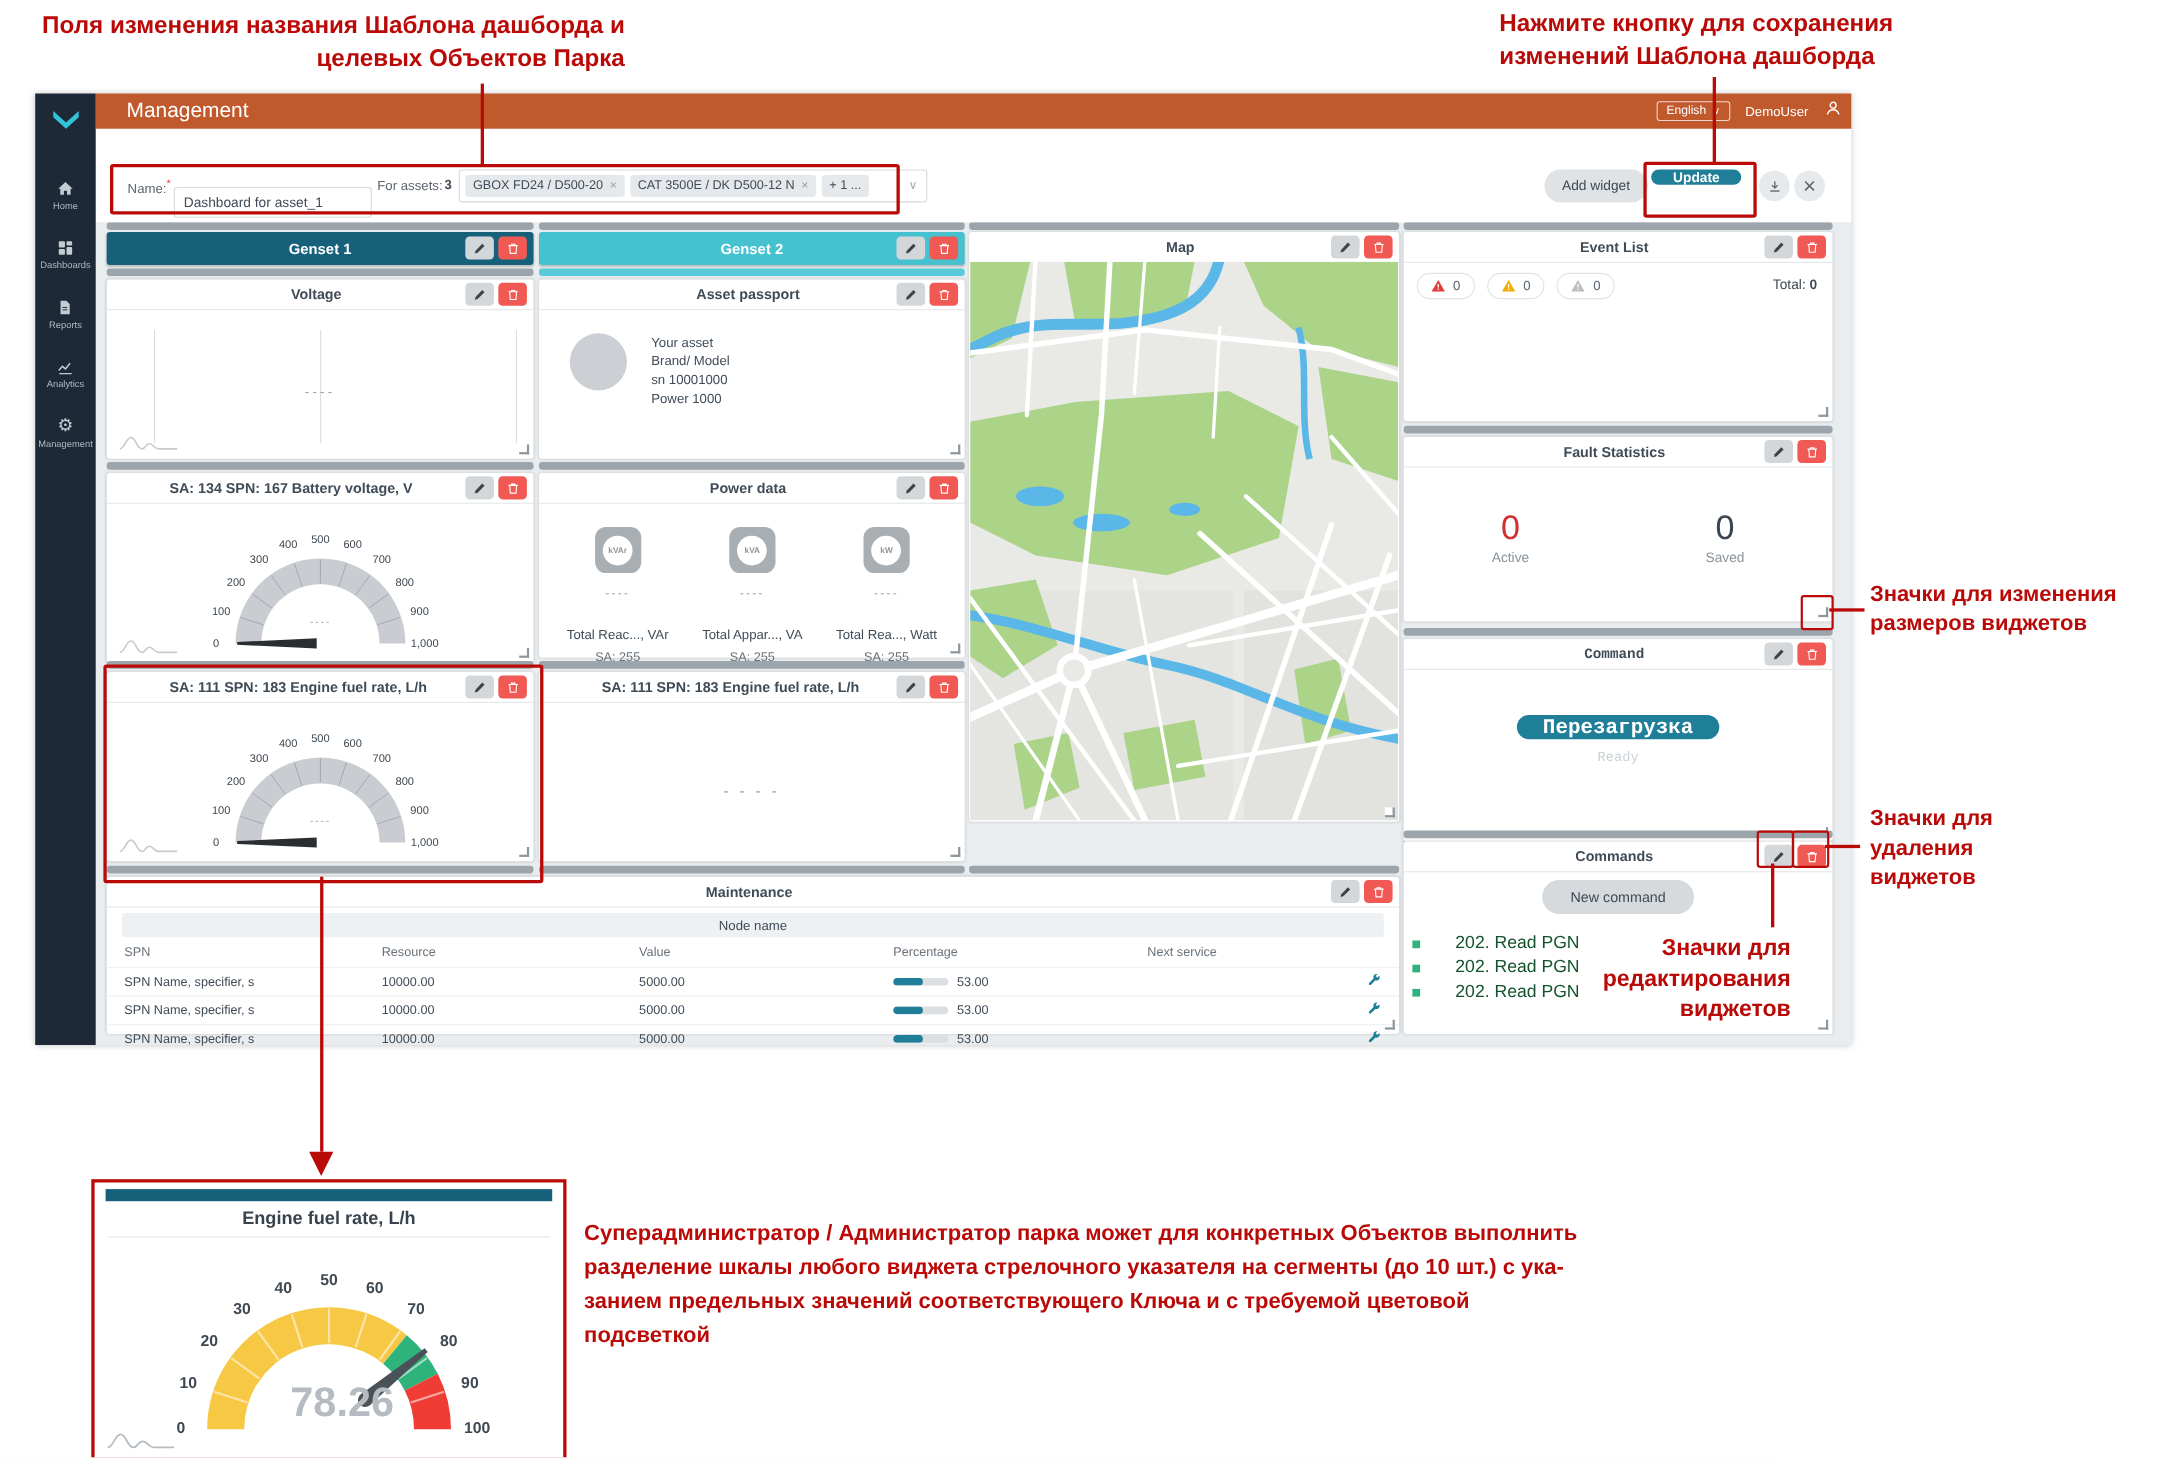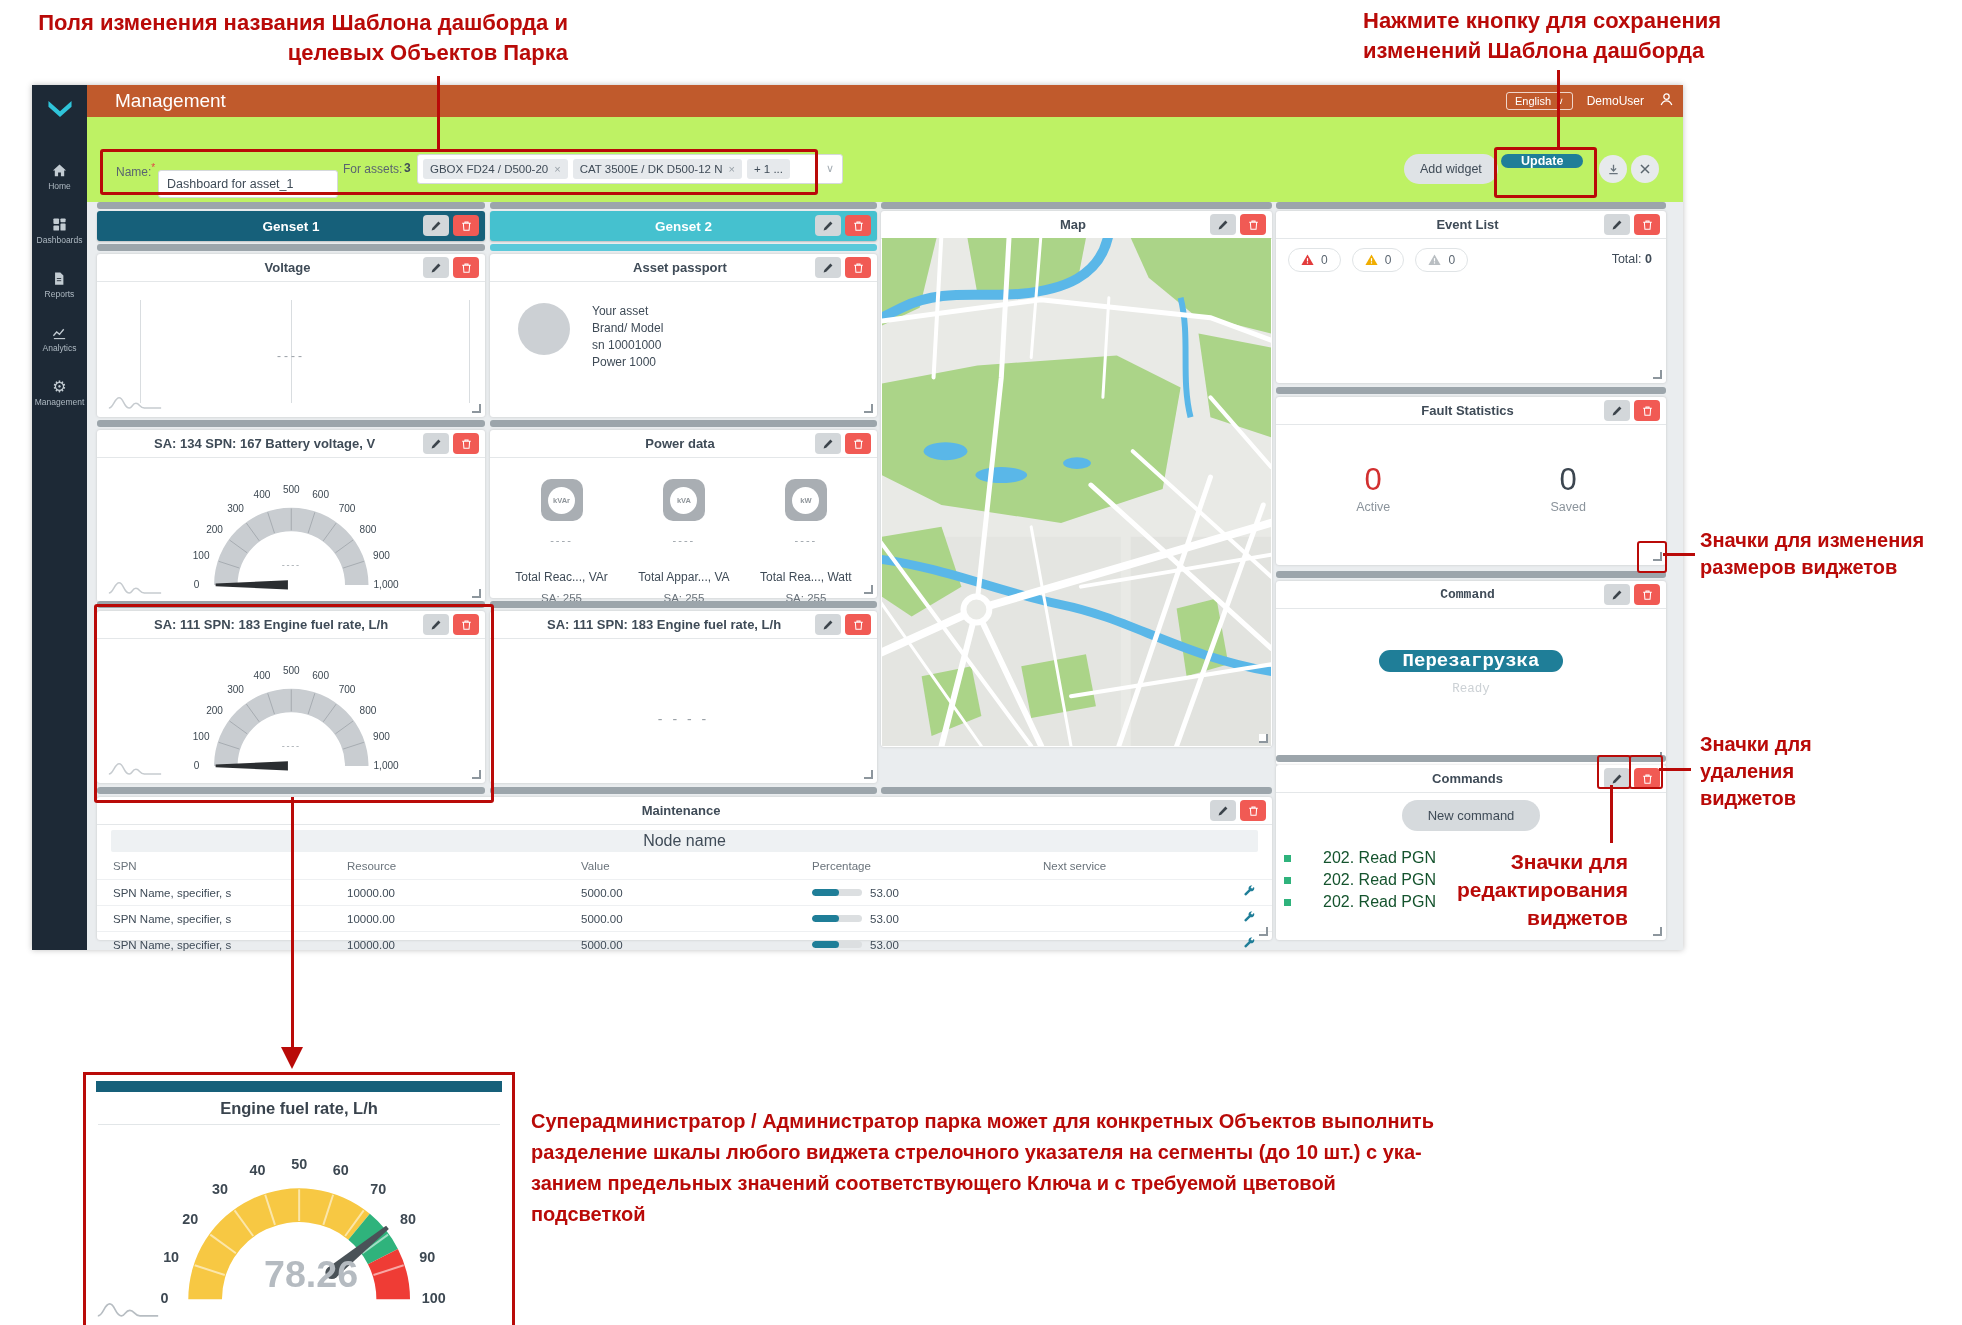--- a/index.html
+++ b/index.html
@@ -15,21 +15,21 @@
   
   .app{position:absolute;left:32px;top:85px;width:1651px;height:865px;background:var(--board);box-shadow:0 0 6px rgba(0,0,0,.25);}
   .sidebar{position:absolute;left:0;top:0;bottom:0;width:55px;background:var(--sidebar);display:flex;flex-direction:column;align-items:center;z-index:5;}
   .side-item{display:flex;flex-direction:column;align-items:center;gap:3px;margin-top:26px;cursor:pointer;}
   .side-item span.lbl{font-size:8.5px;color:#aeb9c2;}
   .topbar{position:absolute;left:55px;right:0;top:0;height:32px;background:var(--topbar);display:flex;align-items:center;z-index:4;}
   .mg-title{font-size:19px;color:#fff;font-weight:400;margin-left:28px;}
   .topbar-right{position:absolute;right:8px;top:0;height:32px;display:flex;align-items:center;gap:14px;}
   .lang-btn{border:1px solid rgba(255,255,255,.75);border-radius:3px;color:#fff;font-size:11px;padding:2px 8px;display:flex;gap:6px;align-items:center;cursor:pointer;background:transparent;}
   .user-name{color:#fff;font-size:12px;}
-  .toolbar{position:absolute;left:55px;right:0;top:32px;height:85px;background:#bef264;z-index:3;}
+  .toolbar{position:absolute;left:55px;right:0;top:32px;height:85px;background:#ffffff;z-index:3;}
   .tb-label{position:absolute;font-size:12px;color:#5a6570;}
   .tb-input{position:absolute;height:26px;border:1px solid #d5d9dc;border-radius:3px;background:#fff;font-size:12.5px;color:#3f4b57;padding:0 8px;font-family:inherit;}
   .chips-box{position:absolute;height:28px;border:1px solid #d5d9dc;border-radius:3px;background:#fff;display:flex;align-items:center;gap:5px;padding:0 24px 0 5px;}
   .chip{background:#e6e9ec;border-radius:3px;font-size:11.5px;color:#3f4b57;padding:4px 7px;display:flex;gap:6px;align-items:center;white-space:nowrap;cursor:default;}
   .chip .x{color:#98a1a8;cursor:pointer;font-size:11px;}
   .sel-chev{position:absolute;right:8px;top:7px;color:#a5adb4;font-size:11px;}
   .pill{border:none;border-radius:16px;font-size:12.5px;font-family:inherit;cursor:pointer;}
   .btn-add{background:#dfe3e6;color:#3f4b57;padding:8px 16px;}
   .btn-update{background:var(--accent);color:#fff;font-weight:700;padding:0 20px;}
   .circle-btn{position:absolute;width:28px;height:28px;border-radius:50%;background:#e7eaec;border:none;display:flex;align-items:center;justify-content:center;cursor:pointer;}
@@ -76,21 +76,21 @@
   
   .cmd-center{position:absolute;left:0;right:0;top:42px;display:flex;flex-direction:column;align-items:center;gap:10px;}
   .btn-reboot{background:var(--accent);color:#fff;font-weight:700;font-size:19px;padding:0 24px;}
   .cmd-status{color:#ccd1d5;font-size:12.5px;}
   
   .btn-newcmd{display:block;margin:8px auto 0;background:#d6dadd;color:#3f4b57;font-size:13px;padding:8px 26px;}
   .cmd-list{margin:16px 0 0 8px;}
   .cmd-item{display:flex;align-items:center;gap:32px;height:22px;font-size:16px;color:#14532d;cursor:pointer;}
   .dot{width:7px;height:7px;background:var(--ok);}
   
-  .node-band{margin:6px 14px 0;height:22px;background:#eef1f3;border-radius:2px;display:flex;align-items:center;justify-content:center;font-size:16px;color:#3f4b57;}
+  .node-band{margin:6px 14px 0;height:22px;background:#eef1f3;border-radius:2px;display:flex;align-items:center;justify-content:center;font-size:12px;color:#3f4b57;}
   .mt-grid{display:grid;grid-template-columns:234px 234px 231px 231px 1fr 30px;align-items:center;padding:0 16px;height:25px;}
   .mt-grid.hdr{color:#6a737b;font-size:11.5px;height:27px;}
   .mt-grid.row{border-top:1px solid #eef0f2;font-size:11.5px;color:#3f4b57;}
   .pct-cell{display:flex;align-items:center;gap:8px;}
   .pbar{width:50px;height:7px;border-radius:4px;background:#dcdfe1;overflow:hidden;}
   .pfill{height:100%;background:var(--accent);border-radius:4px;}
   .wrench{justify-self:end;cursor:pointer;}
   
   .map-body{position:absolute;left:1px;right:1px;top:27px;bottom:1px;overflow:hidden;cursor:grab;}
   

